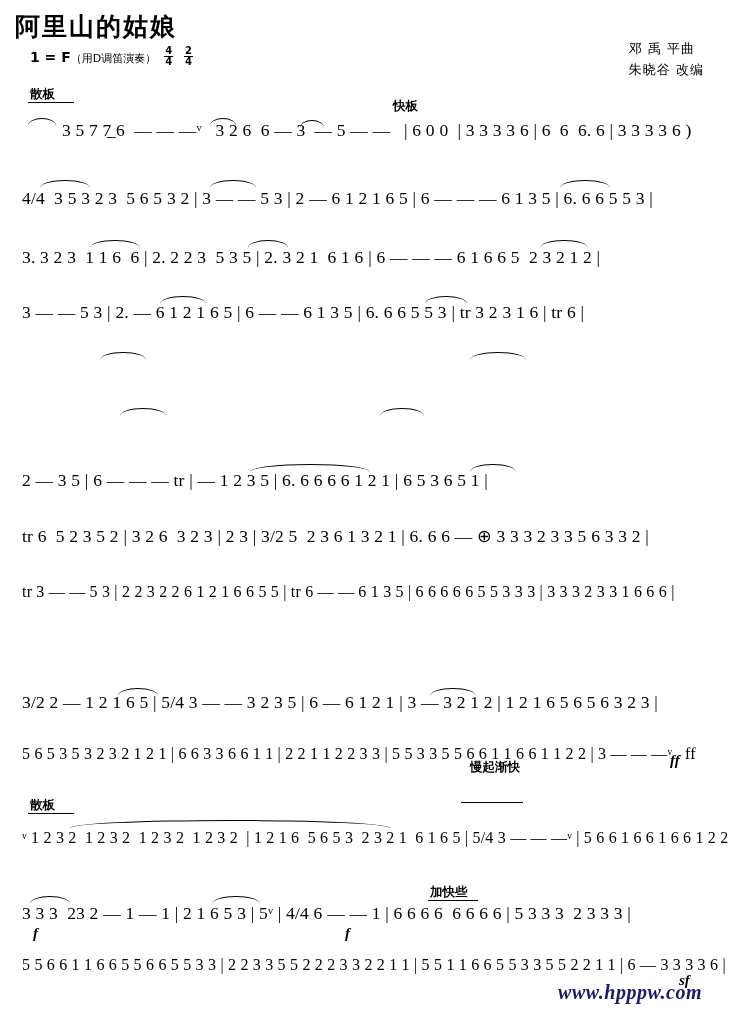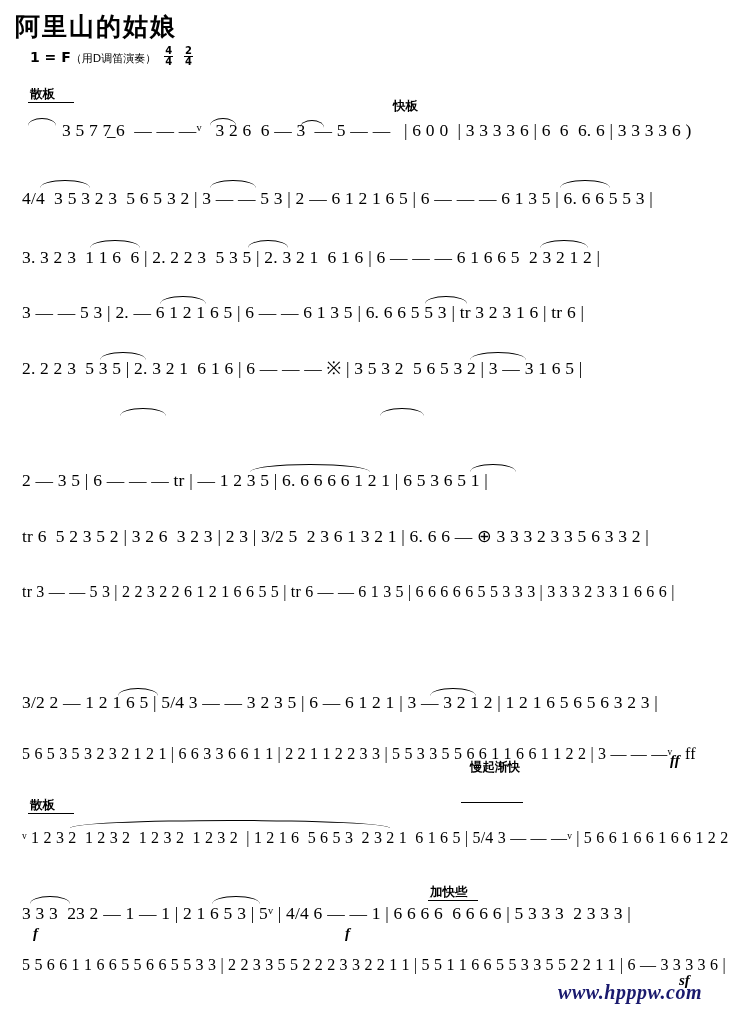--- a/index.html
+++ b/index.html
@@ -113,20 +113,24 @@
     height: 7px;
   }
 </style>
 </head>
 <body>
 
 <div id="page">
 
   <div class="title">阿里山的姑娘</div>
 
+  <div class="credits">
+    <div>邓 禹 平曲</div>
+    <div>朱晓谷 改编</div>
+  </div>
 
   <div class="keysig">
     <span>1 = F</span><span class="small">（用D调笛演奏）</span>
     <span class="frac"><span class="num">4</span><span class="den">4</span></span>
     <span class="frac"><span class="num">2</span><span class="den">4</span></span>
   </div>
 
   <div class="tempo" style="left:30px; top:86px;">散板</div>
   <div class="tempo" style="left:393px; top:98px;">快板</div>
   <div class="tempo" style="left:463px; top:759px;margin-left:7px;">慢起渐快</div>
@@ -135,21 +139,20 @@
 
   <div class="rule" style="left:28px; top:102px; width:46px;"></div>
   <div class="rule" style="left:28px; top:813px; width:46px;"></div>
   <div class="rule" style="left:461px; top:802px; width:62px;"></div>
   <div class="rule" style="left:428px; top:900px; width:50px;"></div>
 
   <div class="sysline" style="top:120px;margin-left:40px;">3 5 7 7̲ 6  — — —ᵛ   3 2 6  6 — 3  — 5 — —   | 6 0 0  | 3 3 3 3 6 | 6  6  6. 6 | 3 3 3 3 6 )</div>
   <div class="sysline" style="top:188px;">4/4  3 5 3 2 3  5 6 5 3 2 | 3 — — 5 3 | 2 — 6 1 2 1 6 5 | 6 — — — 6 1 3 5 | 6. 6 6 5 5 3 |</div>
   <div class="sysline" style="top:247px;">3. 3 2 3  1 1 6  6 | 2. 2 2 3  5 3 5 | 2. 3 2 1  6 1 6 | 6 — — — 6 1 6 6 5  2 3 2 1 2 |</div>
   <div class="sysline" style="top:302px;">3 — — 5 3 | 2. — 6 1 2 1 6 5 | 6 — — 6 1 3 5 | 6. 6 6 5 5 3 | tr 3 2 3 1 6 | tr 6 |</div>
-  <div class="sysline" style="top:358px;">2. 2 2 3  5 3 5 | 2. 3 2 1  6 1 6 | 6 — — — ※ | 3 5 3 2  5 6 5 3 2 | 3 — 3 1 6 5 |</div>
   <div class="sysline" style="top:470px;">2 — 3 5 | 6 — — — tr | — 1 2 3 5 | 6. 6 6 6 6 1 2 1 | 6 5 3 6 5 1 |</div>
   <div class="sysline" style="top:526px;">tr 6  5 2 3 5 2 | 3 2 6  3 2 3 | 2 3 | 3/2 5  2 3 6 1 3 2 1 | 6. 6 6 — ⊕ 3 3 3 2 3 3 5 6 3 3 2 |</div>
   <div class="sysline small" style="top:582px;">tr 3 — — 5 3 | 2 2 3 2 2 6 1 2 1 6 6 5 5 | tr 6 — — 6 1 3 5 | 6 6 6 6 6 5 5 3 3 3 | 3 3 3 2 3 3 1 6 6 6 |</div>
   <div class="sysline" style="top:692px;">3/2 2 — 1 2 1 6 5 | 5/4 3 — — 3 2 3 5 | 6 — 6 1 2 1 | 3 — 3 2 1 2 | 1 2 1 6 5 6 5 6 3 2 3 |</div>
   <div class="sysline small" style="top:744px;">5 6 5 3 5 3 2 3 2 1 2 1 | 6 6 3 3 6 6 1 1 | 2 2 1 1 2 2 3 3 | 5 5 3 3 5 5 6 6 1 1 6 6 1 1 2 2 | 3 — — —ᵛ   ff</div>
   <div class="sysline small" style="top:828px;">ᵛ 1 2 3 2  1 2 3 2  1 2 3 2  1 2 3 2  | 1 2 1 6  5 6 5 3  2 3 2 1  6 1 6 5 | 5/4 3 — — —ᵛ | 5 6 6 1 6 6 1 6 6 1 2 2 5 3 3 5 6 6 1 6 6 1 2 2 |</div>
   <div class="sysline" style="top:903px;">3 3 3  23 2 — 1 — 1 | 2 1 6 5 3 | 5ᵛ | 4/4 6 — — 1 | 6 6 6 6  6 6 6 6 | 5 3 3 3  2 3 3 3 |</div>
   <div class="sysline small" style="top:955px;">5 5 6 6 1 1 6 6 5 5 6 6 5 5 3 3 | 2 2 3 3 5 5 2 2 2 3 3 2 2 1 1 | 5 5 1 1 6 6 5 5 3 3 5 5 2 2 1 1 | 6 — 3 3 3 3 6 | 6. 0   sf</div>
 
   <div class="dynamic" style="left:670px; top:752px;">ff</div>

